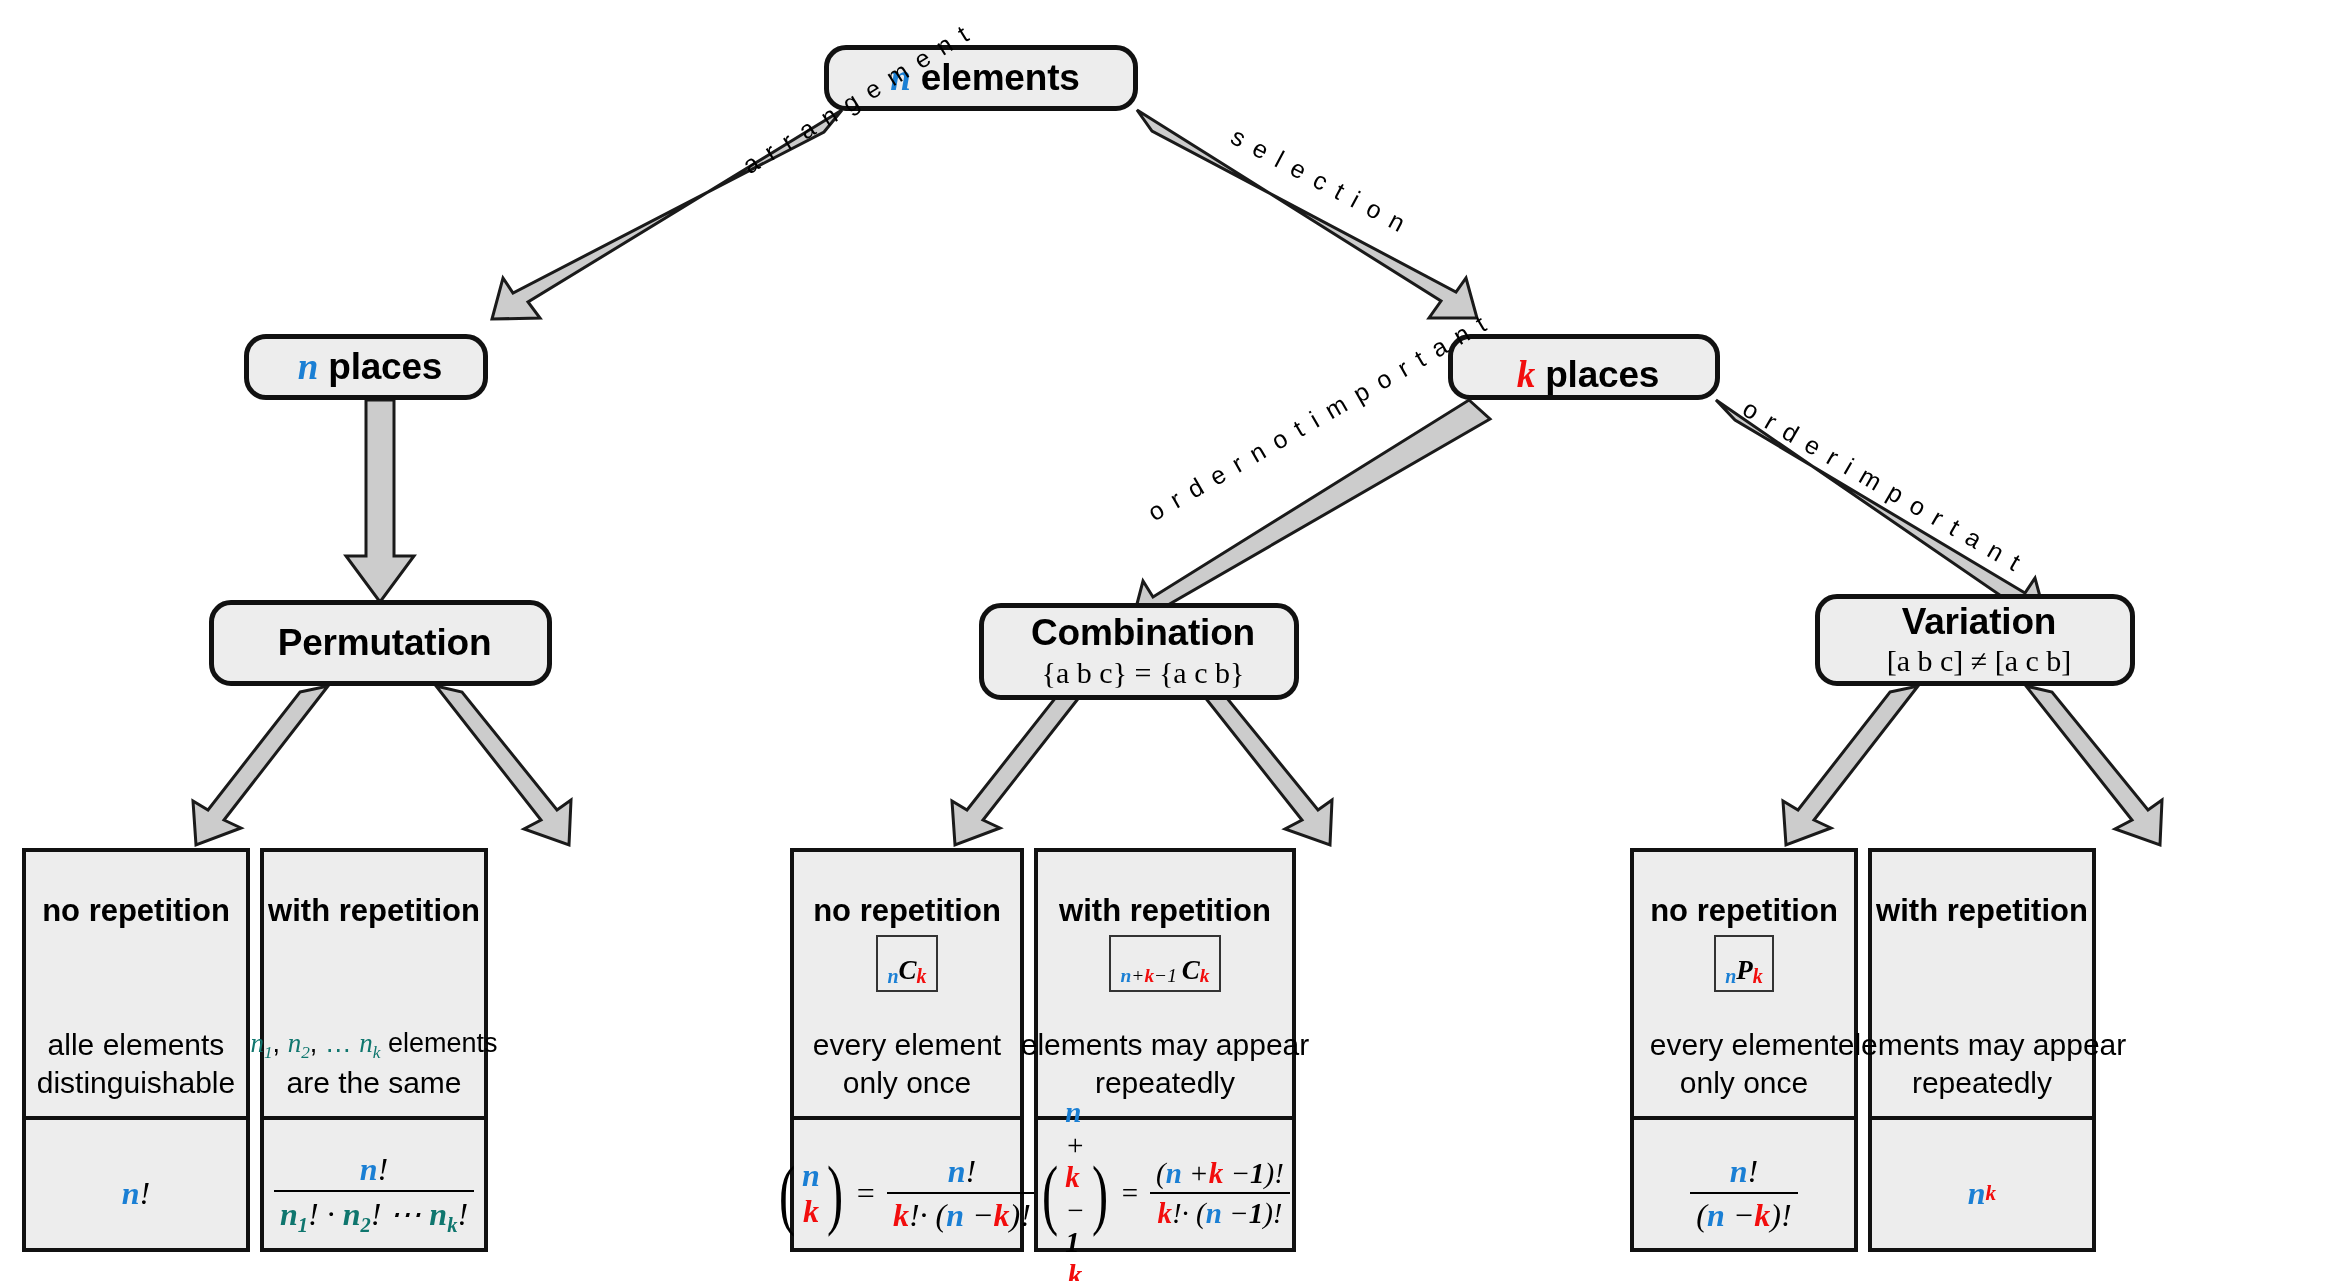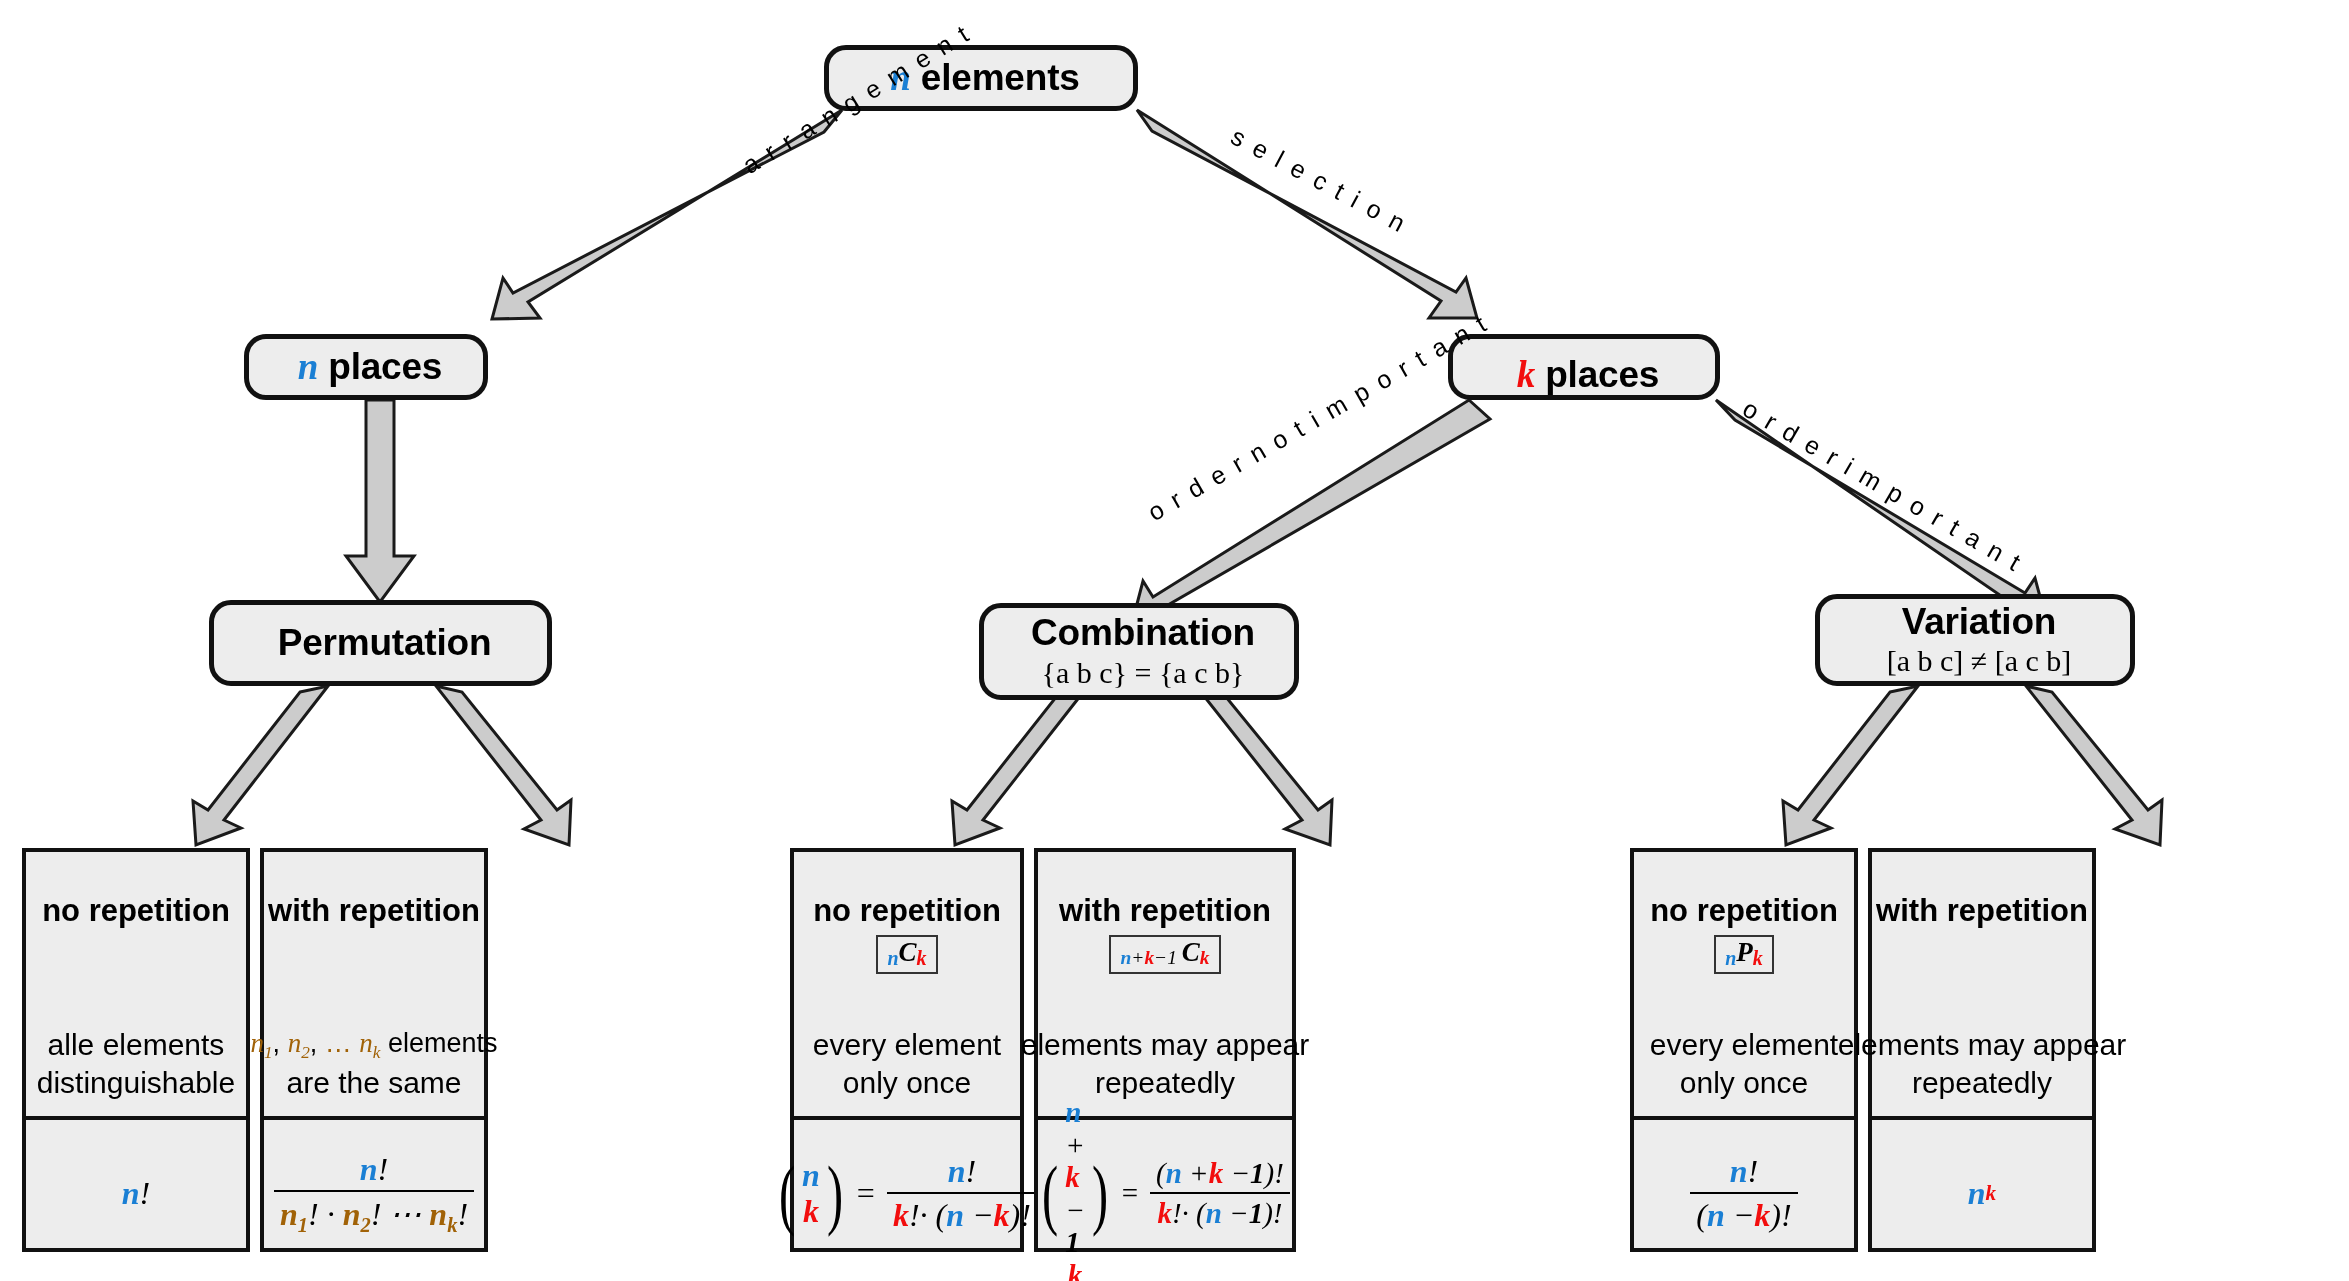--- a/index.html
+++ b/index.html
@@ -68,21 +68,21 @@
     font-weight:bold;
     font-size:31px;
     line-height:1.1;
     white-space:nowrap;
     margin-top:20px;
   }
   .card .badge{
     margin-top:7px;
     border:2px solid #333;
     background:#ededed;
-    padding:0 9px 2px 9px;
+    padding:18px 9px 2px 9px;
     font-family:"Liberation Serif", serif;
     font-size:27px;
     line-height:1.15;
     white-space:nowrap;
   }
   .card .desc{
     flex:1 1 auto;
     display:flex;
     flex-direction:column;
     align-items:center;
@@ -105,21 +105,21 @@
     justify-content:center;
     font-family:"Liberation Serif", serif;
     font-size:32px;
     box-sizing:border-box;
   }
   
   .mi{font-family:"Liberation Serif", serif;font-style:italic;font-weight:bold;}
   .mir{font-family:"Liberation Serif", serif;font-style:italic;}
   .blue{color:#1a7fd4;}
   .red{color:#f20d0d;}
-  .green{color:#a16207;}
+  .green{color:#0f766e;}
   .blk{color:#000;}
   .frac{
     display:inline-flex;
     flex-direction:column;
     align-items:center;
     justify-content:center;
     vertical-align:middle;
     margin:0 3px;
   }
   .frac .num{padding:0 6px 2px 6px;white-space:nowrap;}

